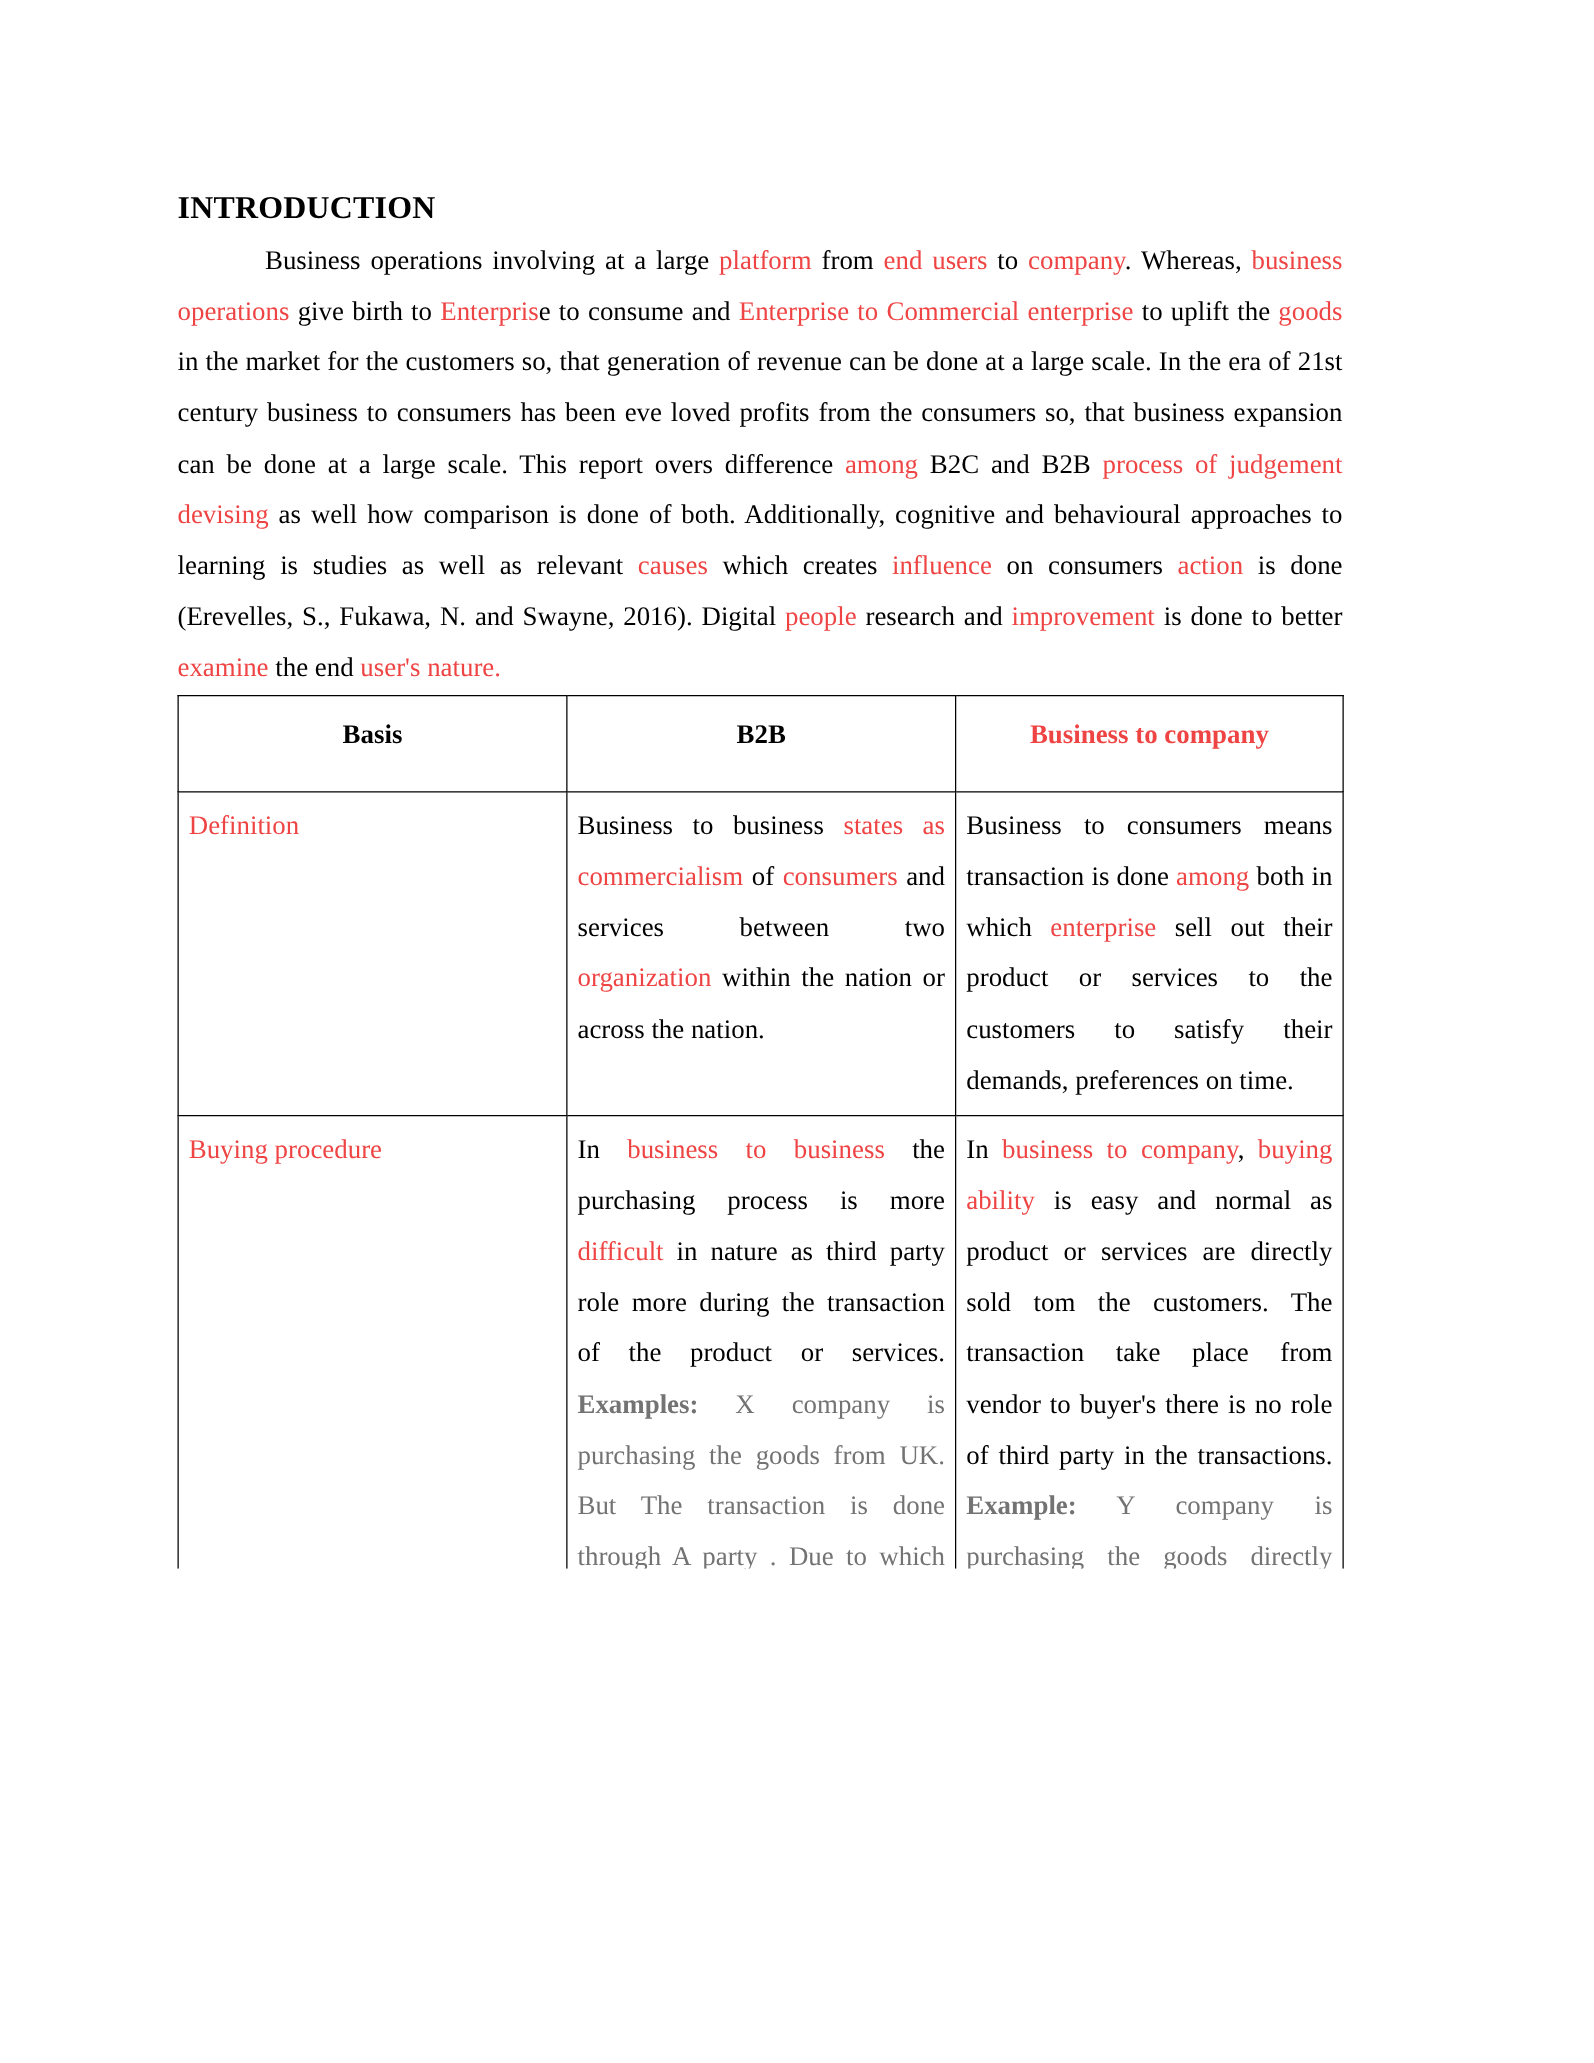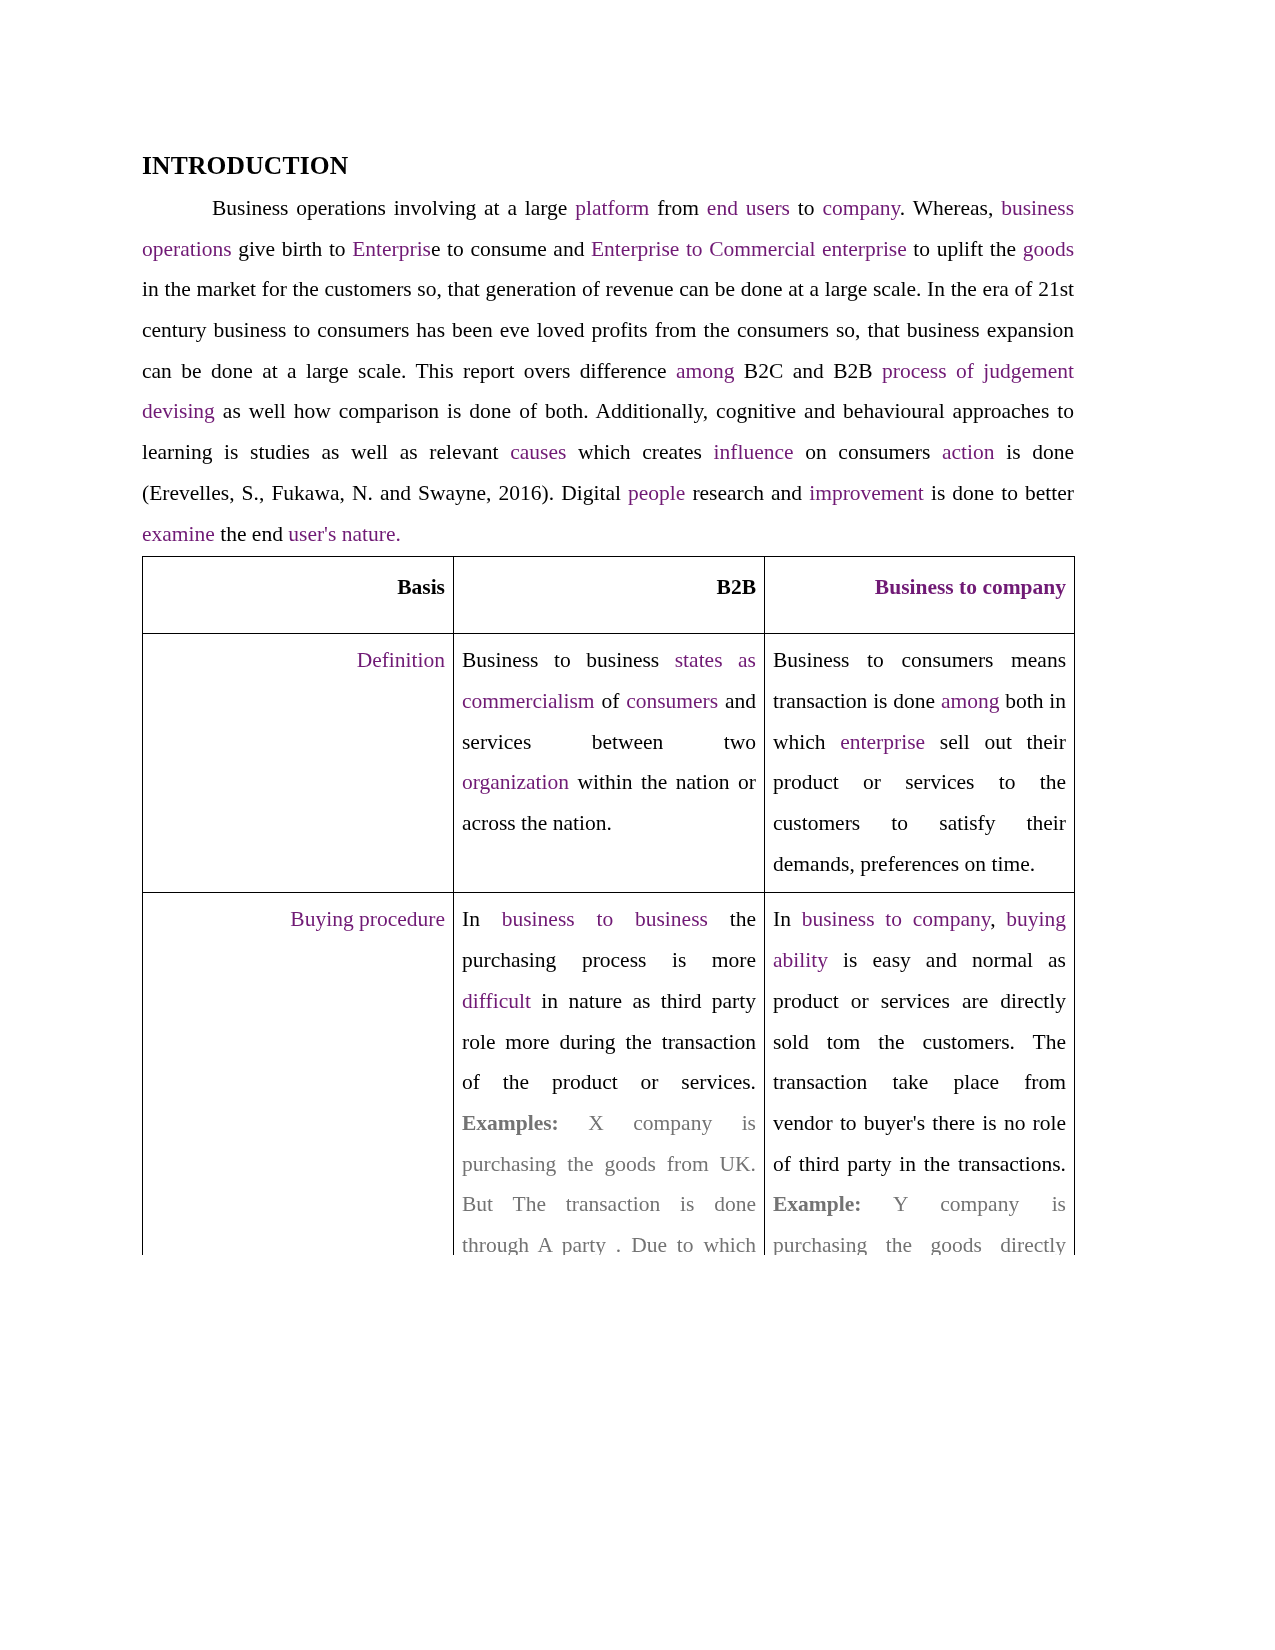--- a/index.html
+++ b/index.html
@@ -34,21 +34,21 @@
     line-height: 1.25;
   }
   p.body-para {
     font-size: 21.5px;
     line-height: 40.7px;
     margin: 0;
     text-align: justify;
     text-justify: inter-word;
     text-indent: 70px;
   }
-  .blue { color: #701a75; }
+  .blue { color: #ef4444; }
   .green { color: #737373; }
   .bold { font-weight: bold; }
 
   .section-title {
     font-size: 21.5px;
     line-height: 34px;
     margin: 17px 0 6px 0;
     text-decoration: underline;
     text-underline-offset: 3px;
   }
@@ -62,31 +62,31 @@
   }
   table.cmp td, table.cmp th {
     border: 1px solid #000000;
     vertical-align: top;
     padding: 6px 8px 8px 8px;
     font-size: 21.5px;
     line-height: 40.7px;
     font-weight: normal;
   }
   table.cmp th {
-    text-align: right;
+    text-align: center;
     font-weight: bold;
     height: 58px;
     vertical-align: top;
     padding-top: 10px;
   }
   col.c1 { width: 311px; }
   col.c2 { width: 311px; }
   col.c3 { width: 310px; }
   td.justify { text-align: justify; text-justify: inter-word; }
-  td.firstcol { text-align: right; }
+  td.firstcol { text-align: left; }
 
   .page-number {
     position: absolute;
     left: 0;
     right: 0;
     top: 1496px;
     text-align: center;
     font-size: 21px;
   }
   

